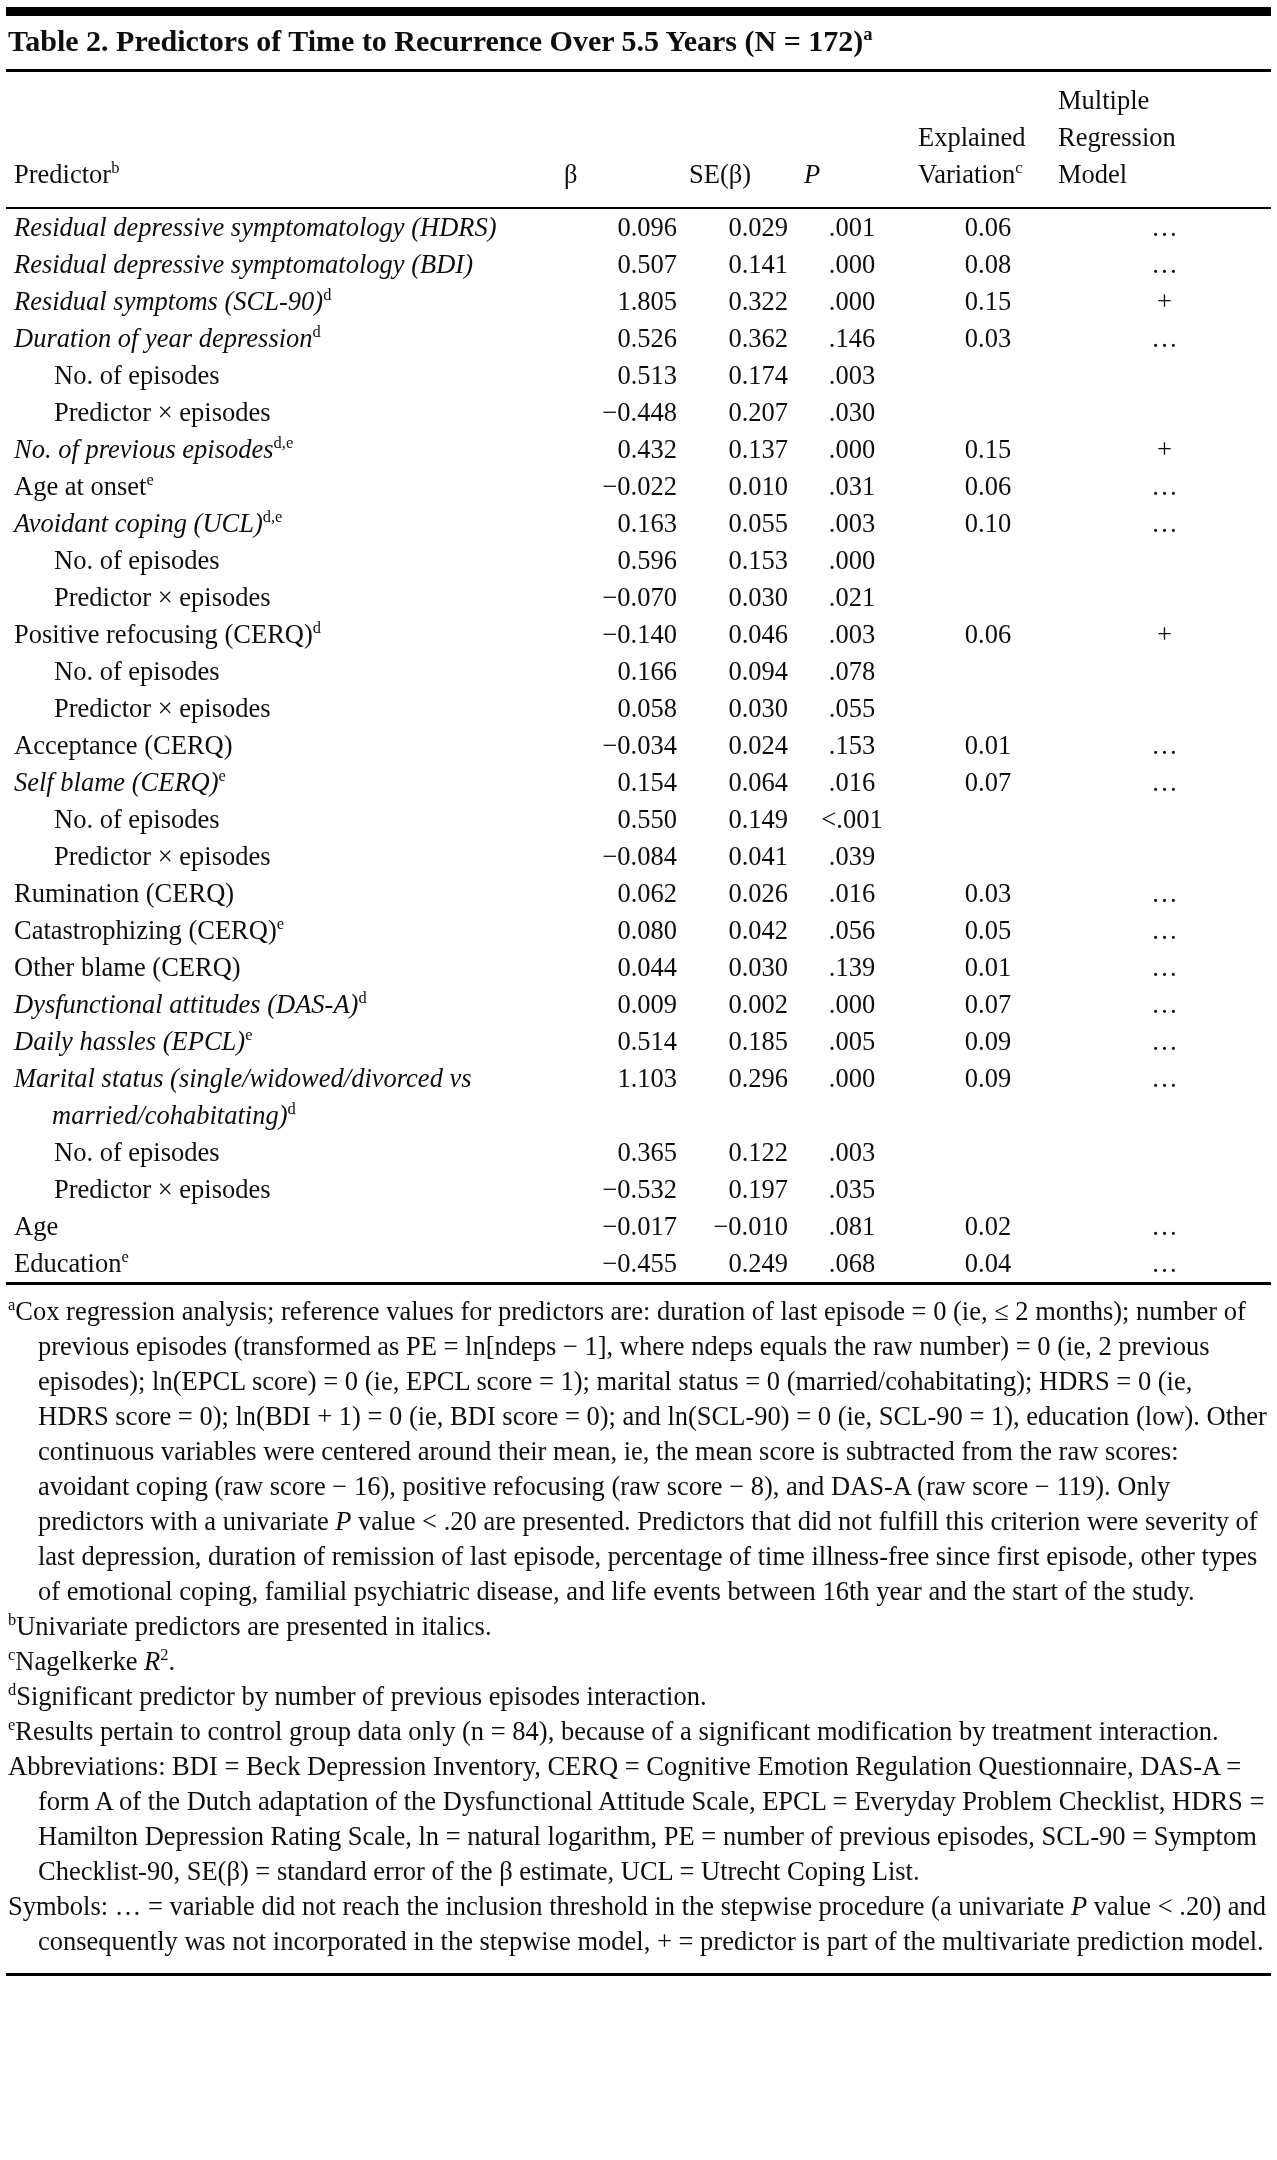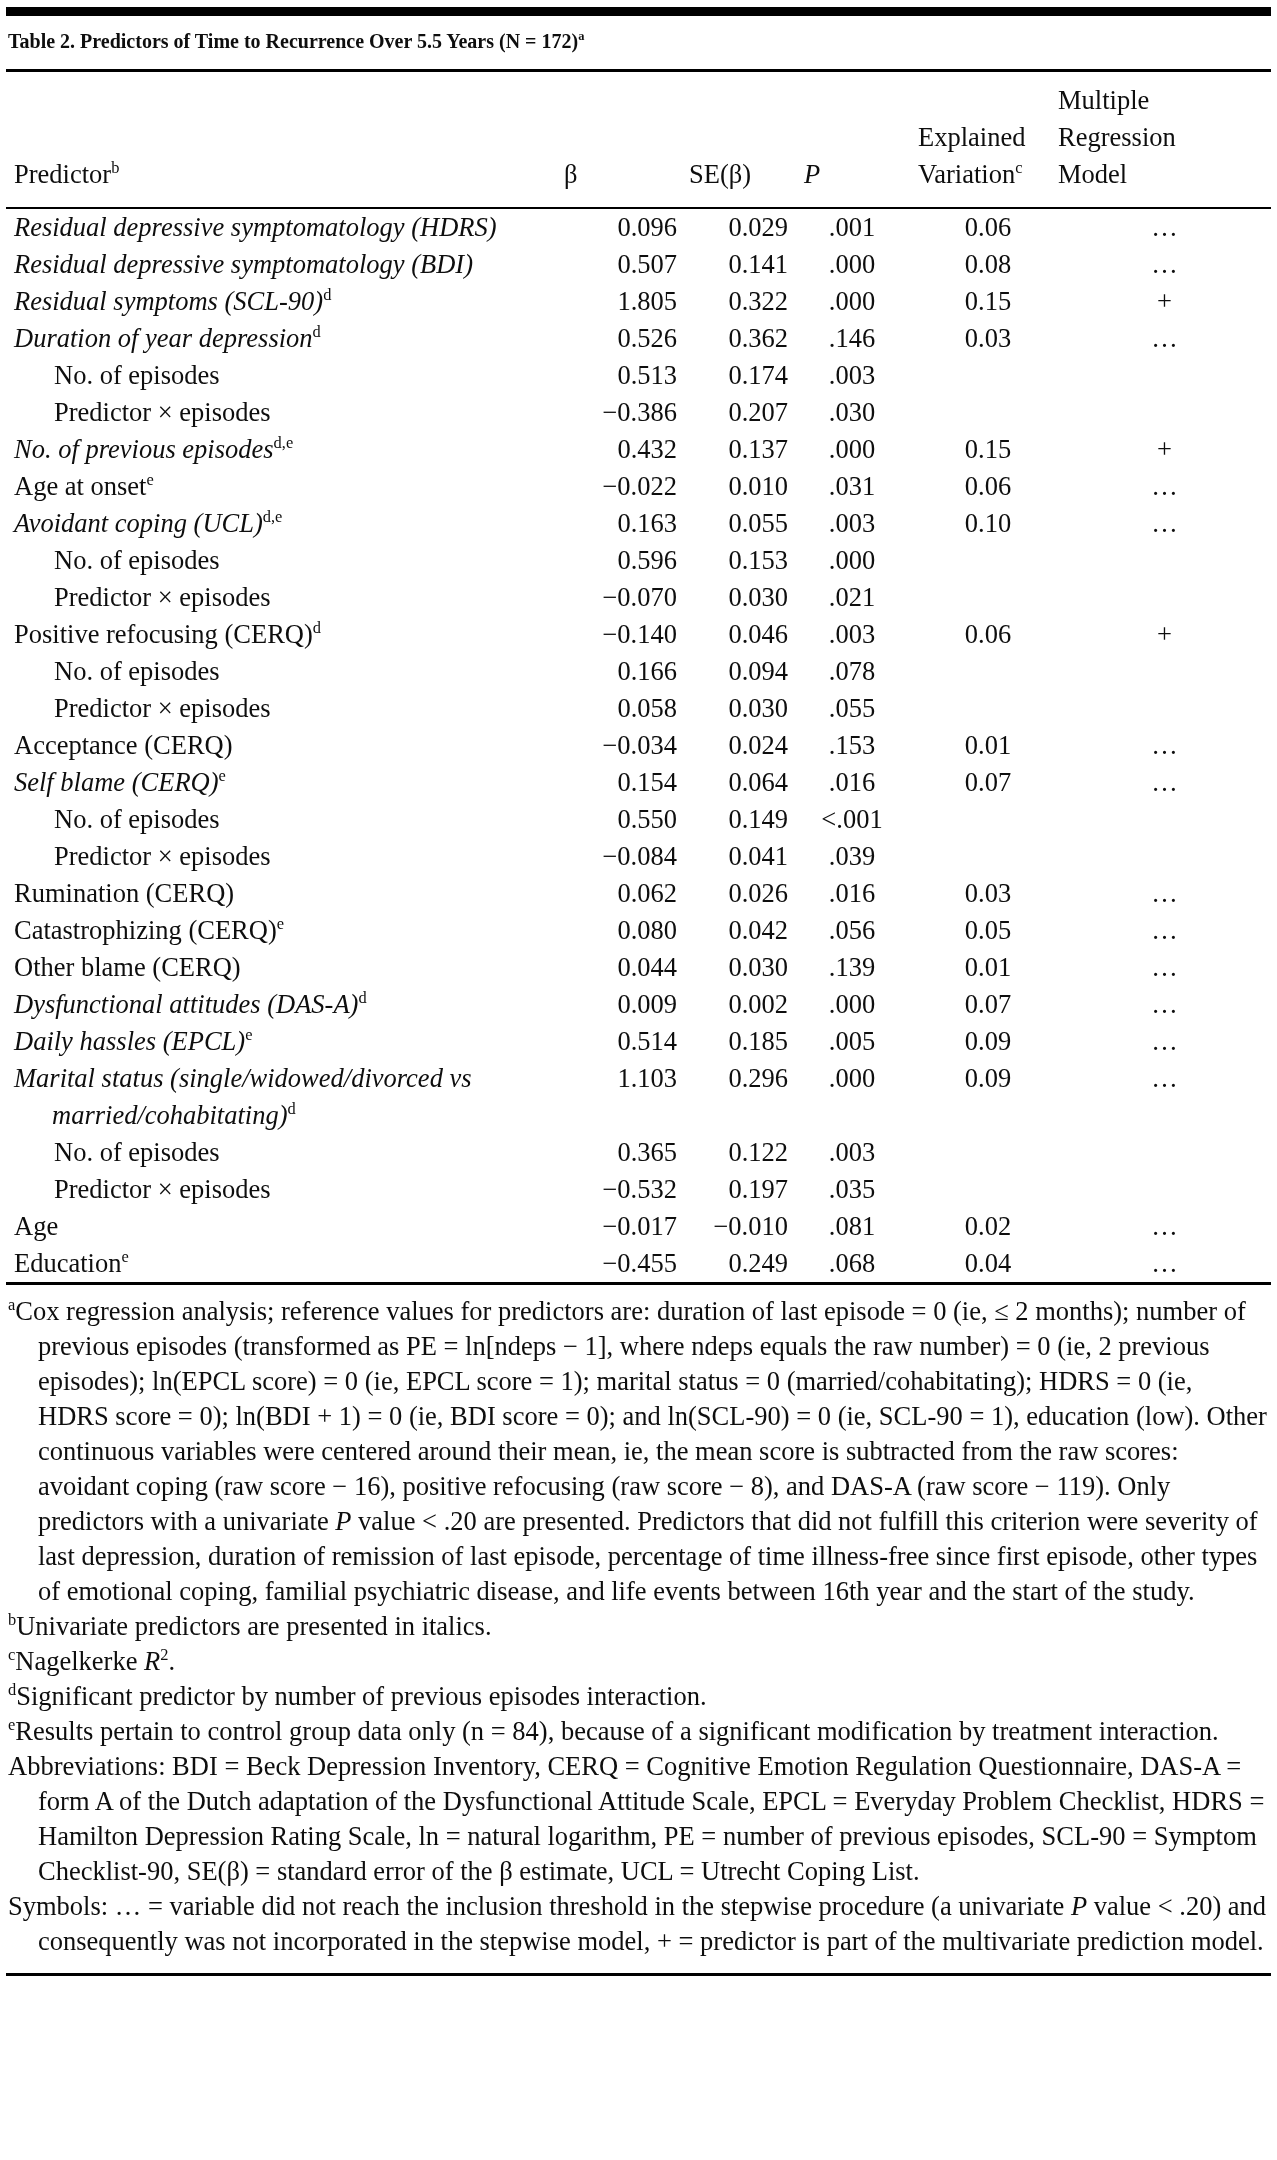--- a/index.html
+++ b/index.html
@@ -10,21 +10,21 @@
   }
   body {
     color: #0e0e0e;
     font-family: "Liberation Serif", "DejaVu Serif", serif;
   }
   .page { width: 1277px; box-sizing: border-box; padding: 0 6px; }
 
   .top-bar { height: 9px; background: #000; margin-top: 7px; }
 
   .title {
-    font-size: 20px;
+    font-size: 30px;
     font-weight: 700;
     line-height: 36px;
     padding: 7px 2px 10px 2px;
     border-bottom: 3px solid #000;
   }
 
   table {
     width: 100%;
     border-collapse: collapse;
     border-bottom: 3px solid #000;
@@ -128,21 +128,21 @@
         <tr>
           <td class="pred sub">No. of episodes</td>
           <td class="num">0.513</td>
           <td class="se">0.174</td>
           <td class="pv">.003</td>
           <td class="ev"></td>
           <td class="model"></td>
         </tr>
         <tr>
           <td class="pred sub">Predictor × episodes</td>
-          <td class="num">−0.386</td>
+          <td class="num">−0.448</td>
           <td class="se">0.207</td>
           <td class="pv">.030</td>
           <td class="ev"></td>
           <td class="model"></td>
         </tr>
         <tr>
           <td class="pred"><em>No. of previous episodes</em><sup>d,e</sup></td>
           <td class="num">0.432</td>
           <td class="se">0.137</td>
           <td class="pv">.000</td>

